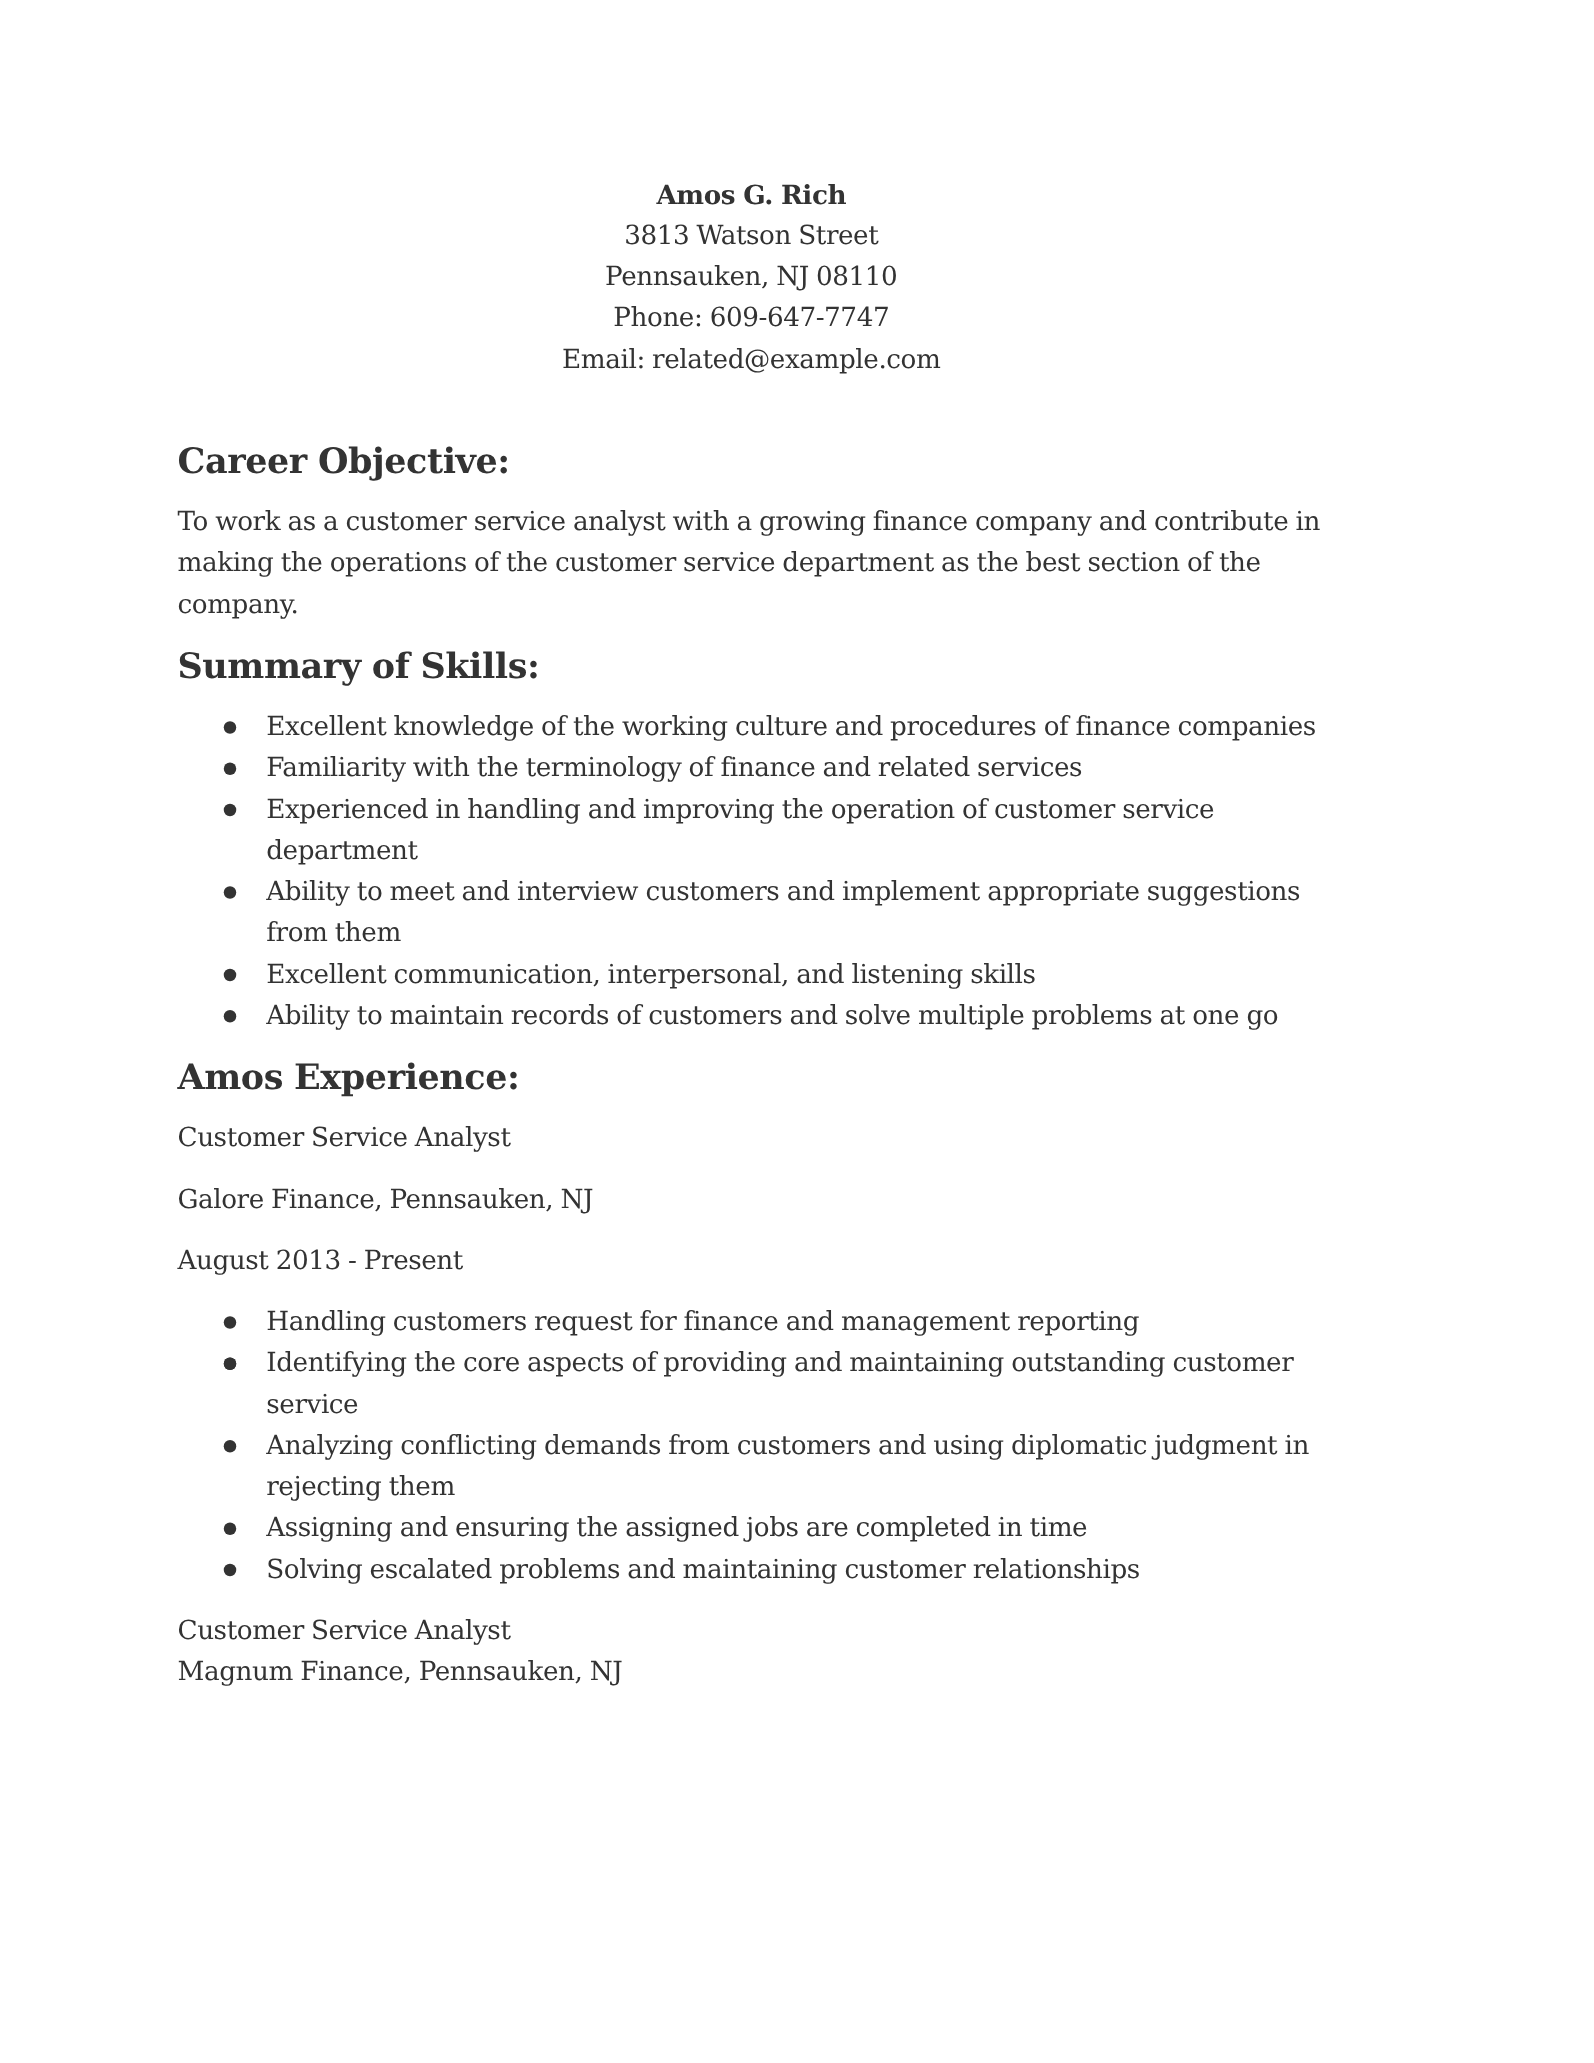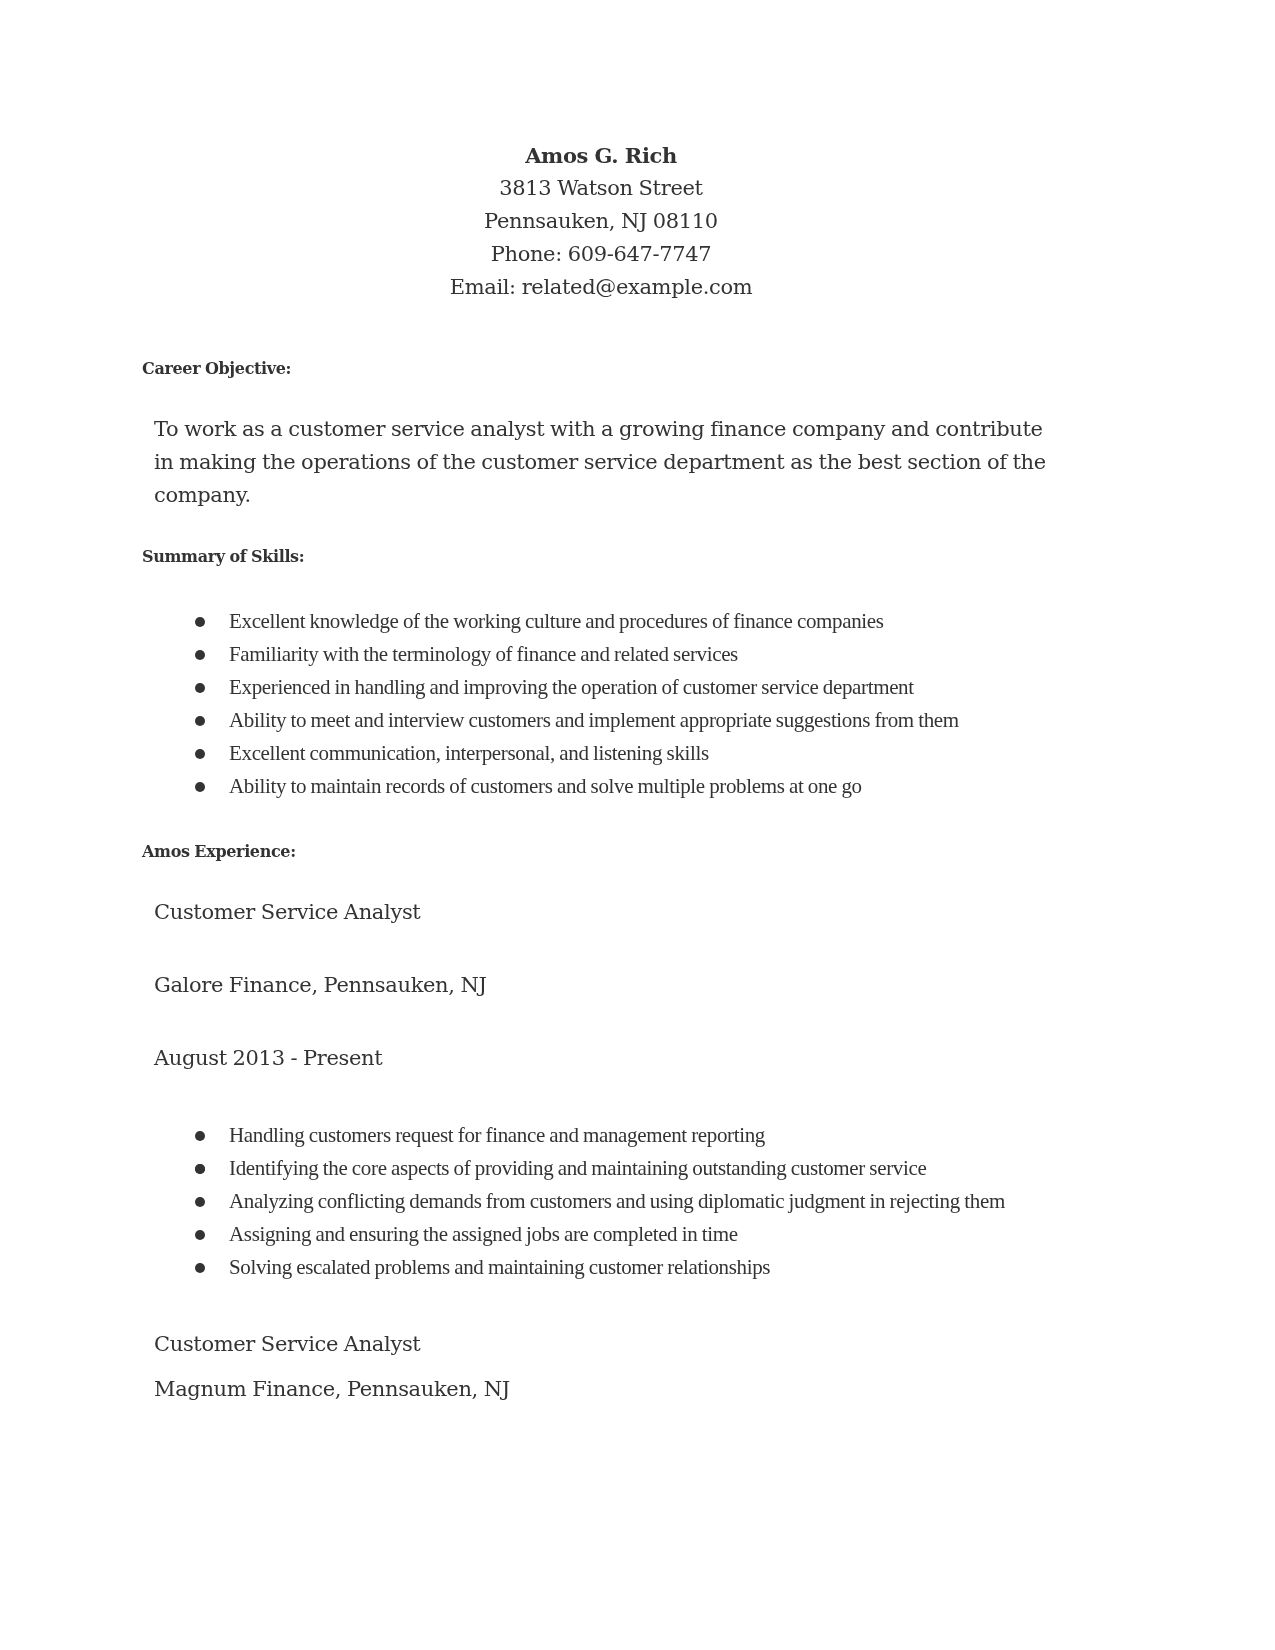--- a/index.html
+++ b/index.html
@@ -32,32 +32,31 @@
     }
     .header .name {
       font-weight: bold;
     }
     .header div {
       height: 33px;
     }
     .section-heading {
       font-weight: bold;
       margin: 0;
-      font-size: 16px;
+      font-size: 28px;
     }
     p {
-      margin: 12px;
+      margin: 0;
     }
     .gap-large { height: 50px; }
     .gap { height: 16px; }
     ul {
       list-style: none;
-      margin: 16px;
+      margin: 0;
       padding: 0;
-      font-family: Liberation Serif, serif;
     }
     ul li {
       position: relative;
       padding-left: 71px;
     }
     ul li .bullet {
       position: absolute;
       left: 37px;
       top: 12px;
       width: 10px;

